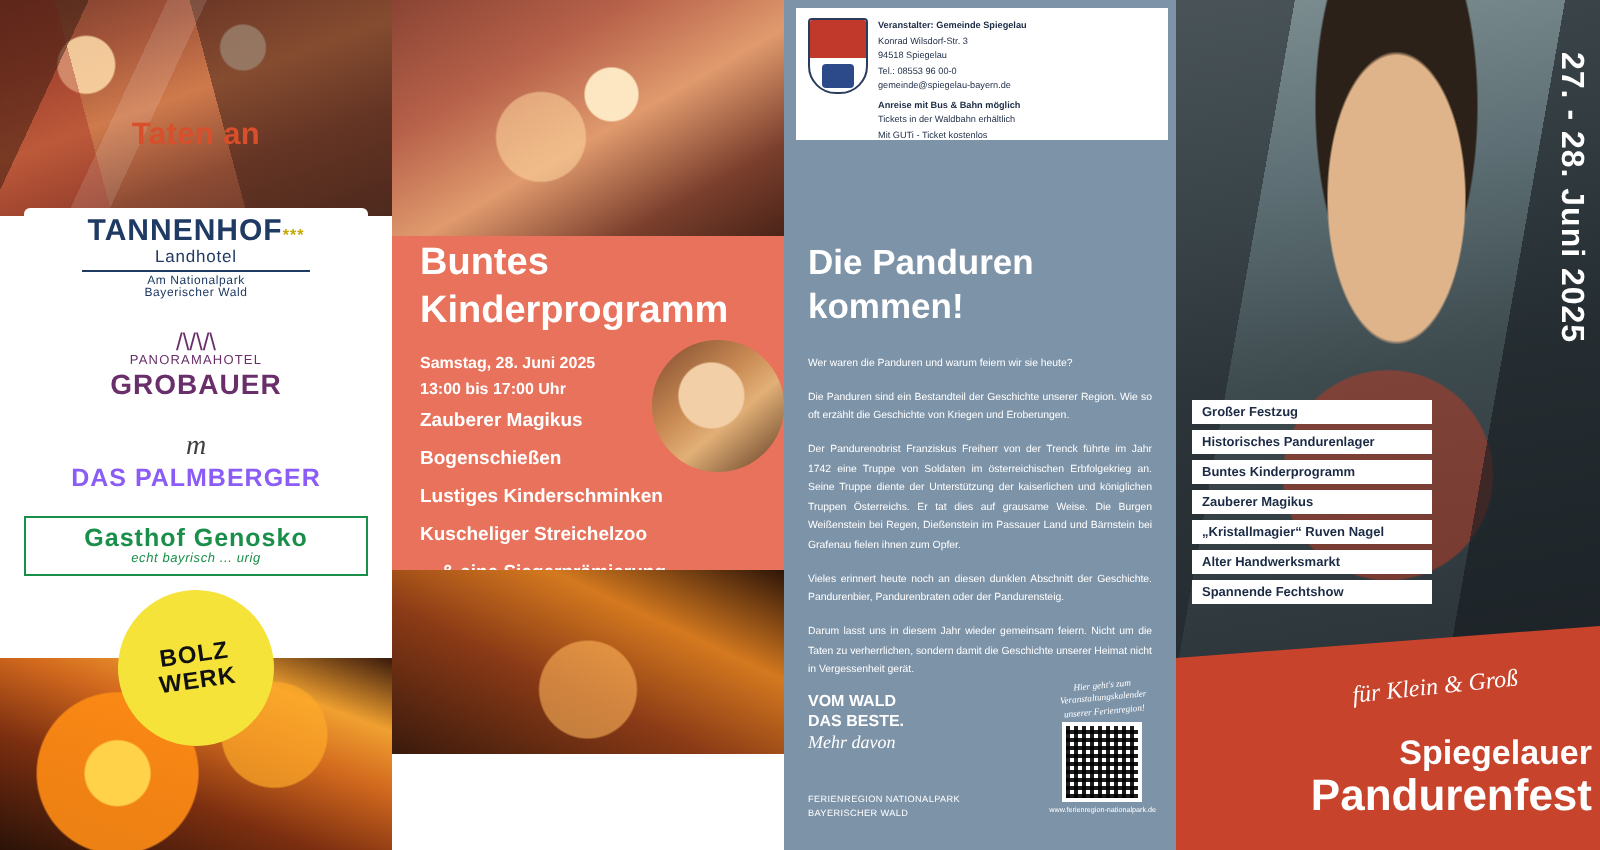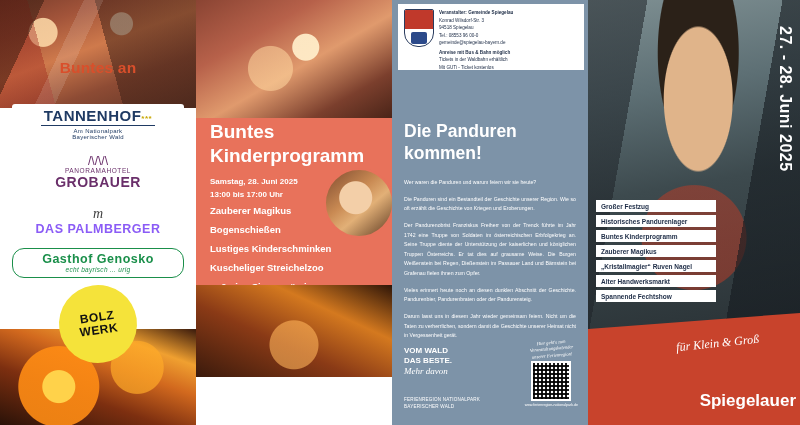--- a/index.html
+++ b/index.html
@@ -77,21 +77,21 @@
   .sp1 .sp-sub  { color:#1f3a63; }
   .sp1-rule { height:1px; background:#1f3a63; margin:2px 26px; }
 
   .sp2 .sp-top { font-size: 6.5px; color:#6a2f6a; letter-spacing:.6px; }
   .sp2 .sp-name { font-size: 14px; color:#6a2f6a; }
   .sp2-mountains { font-size: 12px; color:#6a2f6a; line-height: .9; }
 
   .sp3 .sp-name { font-size: 12.5px; color:#8b5cf6; }
   .sp3 .sp-mark { font-size: 14px; color:#3f3f3f; font-family:"Liberation Serif", serif; font-style: italic; }
 
-  .sp4 { border: 1.5px solid #1a8f4a; border-radius:12px; padding:3px 2px 4px; }
+  .sp4 { border: 1.5px solid #1a8f4a; border-radius:0; padding:3px 2px 4px; }
   .sp4 .sp-name { font-size: 12.5px; color:#1a8f4a; }
   .sp4 .sp-sub { color:#1a8f4a; font-style: italic; font-size:6.5px; }
 
   .sp5 {
     width: 78px; height: 78px; border-radius: 50%;
     background: #f5e33a; display:flex; flex-direction:column;
     align-items:center; justify-content:center;
     transform: rotate(-8deg);
   }
   .sp5 .sp-name { font-size: 12px; color:#111; line-height: 1.05; }
@@ -275,29 +275,30 @@
 </style>
 </head>
 <body>
 
 <div class="page">
 
   <section class="panel-sponsors">
     <div class="photo-top"></div>
 
     <div class="sponsor-heading">
-      <div>Buntes an</div>
+      <div>Taten an</div>
     </div>
 
     <div class="sponsor-list">
 
       <div class="sponsor-card sp1">
         <div class="sp-name">
           <span>TANNENHOF</span><span style="font-size:8px;color:#c7a600;">***</span>
         </div>
+        <div class="sp-mid">Landhotel</div>
         <div class="sp1-rule"></div>
         <div class="sp-sub">Am Nationalpark</div>
         <div class="sp-sub">Bayerischer Wald</div>
       </div>
 
       <div class="sponsor-card sp2">
         <div class="sp2-mountains">/\/\/\</div>
         <div class="sp-top">PANORAMAHOTEL</div>
         <div class="sp-name">GROBAUER</div>
       </div>
@@ -416,16 +417,17 @@
       <div class="hl">Zauberer Magikus</div>
       <div class="hl">„Kristallmagier“ Ruven Nagel</div>
       <div class="hl">Alter Handwerksmarkt</div>
       <div class="hl">Spannende Fechtshow</div>
     </div>
 
     <div class="cover-script">für Klein &amp; Groß</div>
 
     <div class="fest-name">
       <div class="l1">Spiegelauer</div>
+      <div class="l2">Pandurenfest</div>
     </div>
   </section>
 
 </div>
 
 </body></html>

